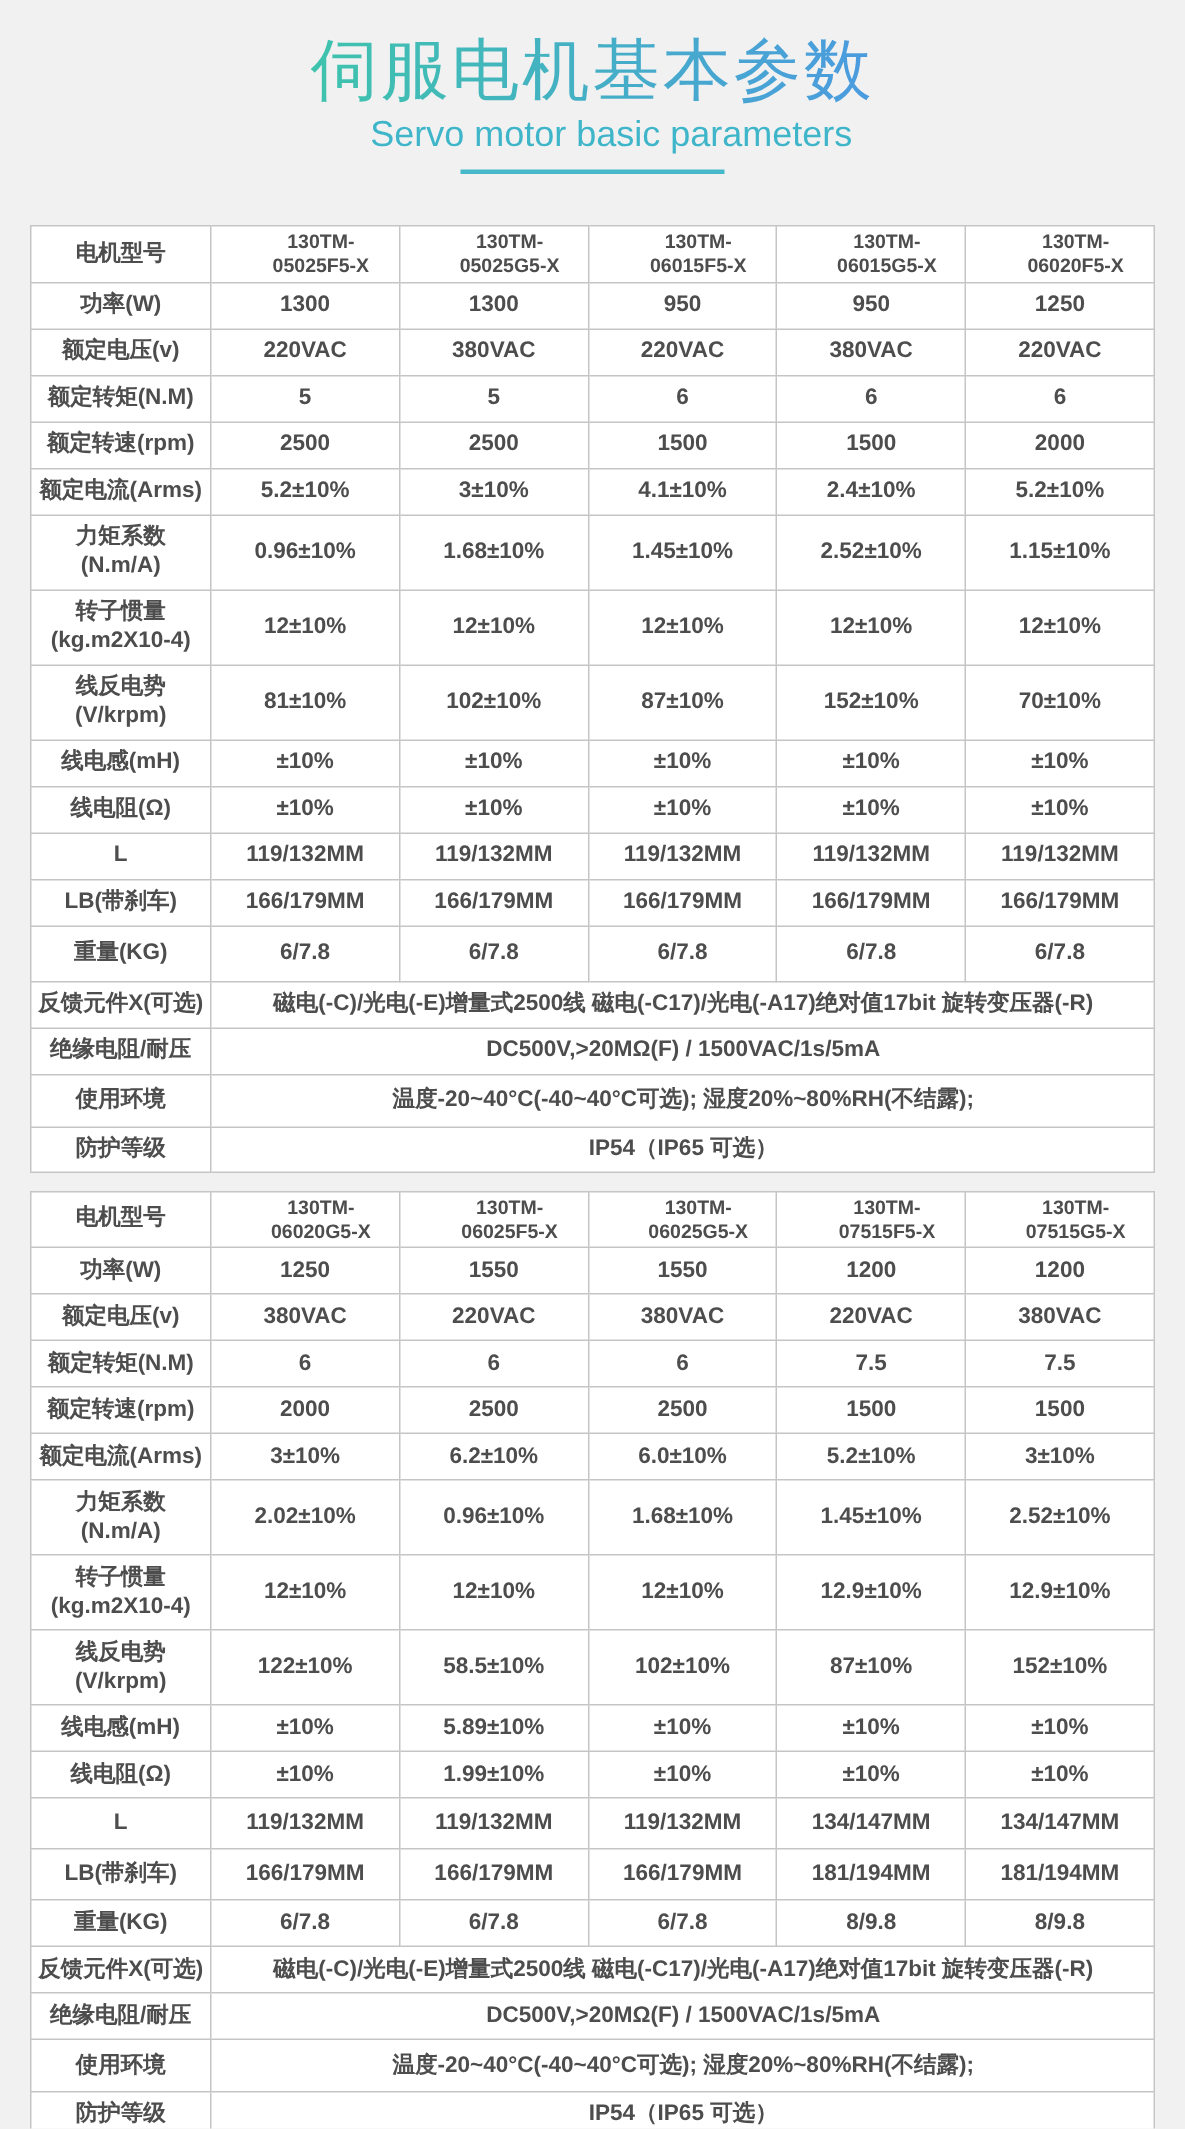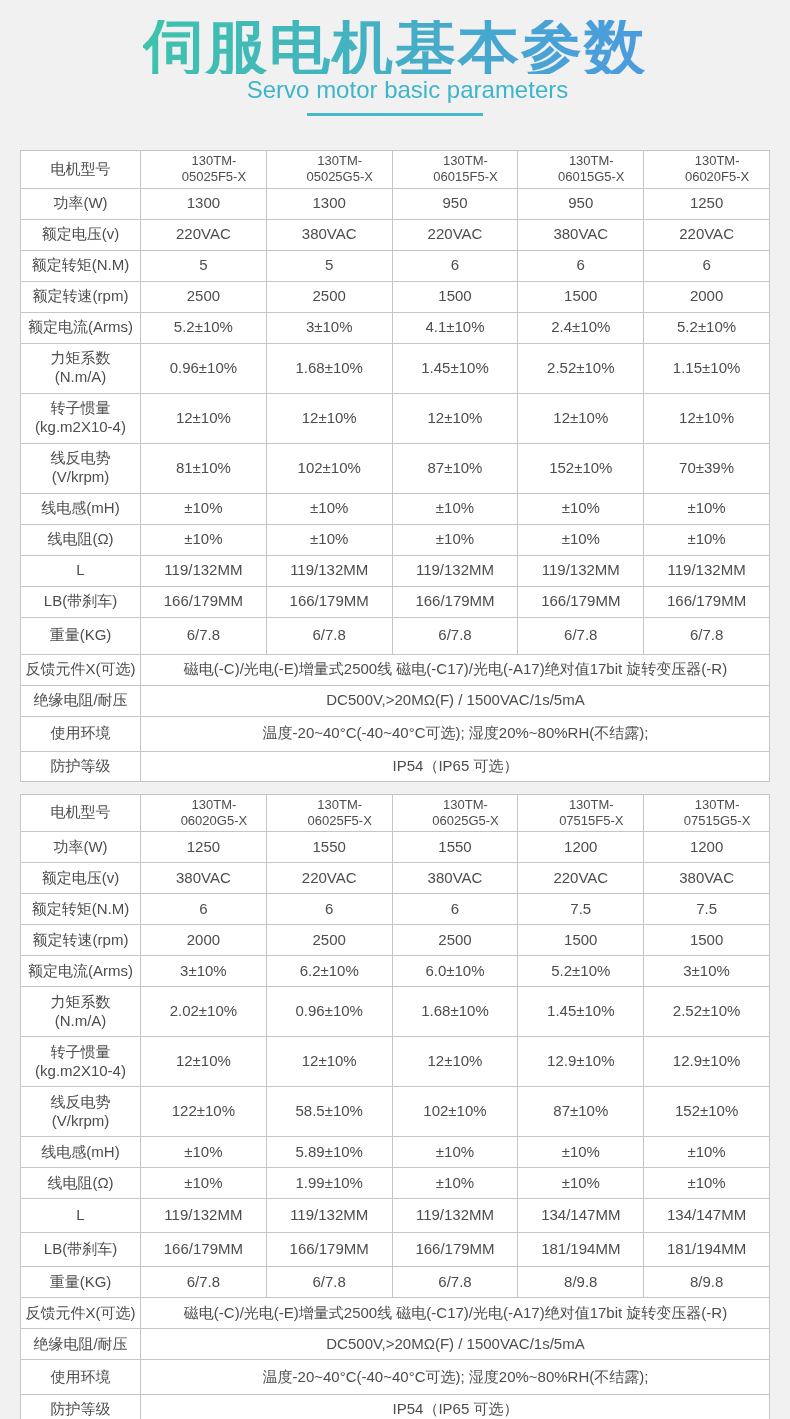--- a/index.html
+++ b/index.html
@@ -13,22 +13,22 @@
     overflow: hidden;
     font-family: "Liberation Sans", "DejaVu Sans", sans-serif;
   }
   .header {
     padding-top: 20px;
     text-align: center;
     height: 130px;
     box-sizing: border-box;
   }
   .title {
-    font-size: 61px;
-    font-weight: bold;
+    font-size: 45px;
+    font-weight: normal;
     letter-spacing: 2px;
     line-height: 54px;
     background: linear-gradient(90deg, #3ec3ac 0%, #4b9bdf 100%);
     -webkit-background-clip: text;
     background-clip: text;
     color: transparent;
     display: inline-block;
   }
   .subtitle {
     font-size: 24px;
@@ -44,20 +44,21 @@
     margin: 9px auto 0 auto;
   }
   .spec-table {
     width: 750px;
     margin: 0 20px 12px 20px;
     border-collapse: collapse;
     table-layout: fixed;
     background: #ffffff;
     font-size: 15px;
     color: #4d4d4d;
+    font-weight: bold;
   }
   .spec-table td {
     border: 1px solid #c5c5c5;
     text-align: center;
     padding: 2px 3px;
     line-height: 1.25;
     overflow: hidden;
   }
   .spec-table .label-cell {
     white-space: pre-line;
@@ -163,21 +164,21 @@
           <td>12±10%</td>
           <td>12±10%</td>
         </tr>
         <tr style="height: 50px;">
           <td class="label-cell">线反电势
 (V/krpm)</td>
           <td>81±10%</td>
           <td>102±10%</td>
           <td>87±10%</td>
           <td>152±10%</td>
-          <td>70±39%</td>
+          <td>70±10%</td>
         </tr>
         <tr style="height: 31px;">
           <td class="label-cell">线电感(mH)</td>
           <td>±10%</td>
           <td>±10%</td>
           <td>±10%</td>
           <td>±10%</td>
           <td>±10%</td>
         </tr>
         <tr style="height: 31px;">

